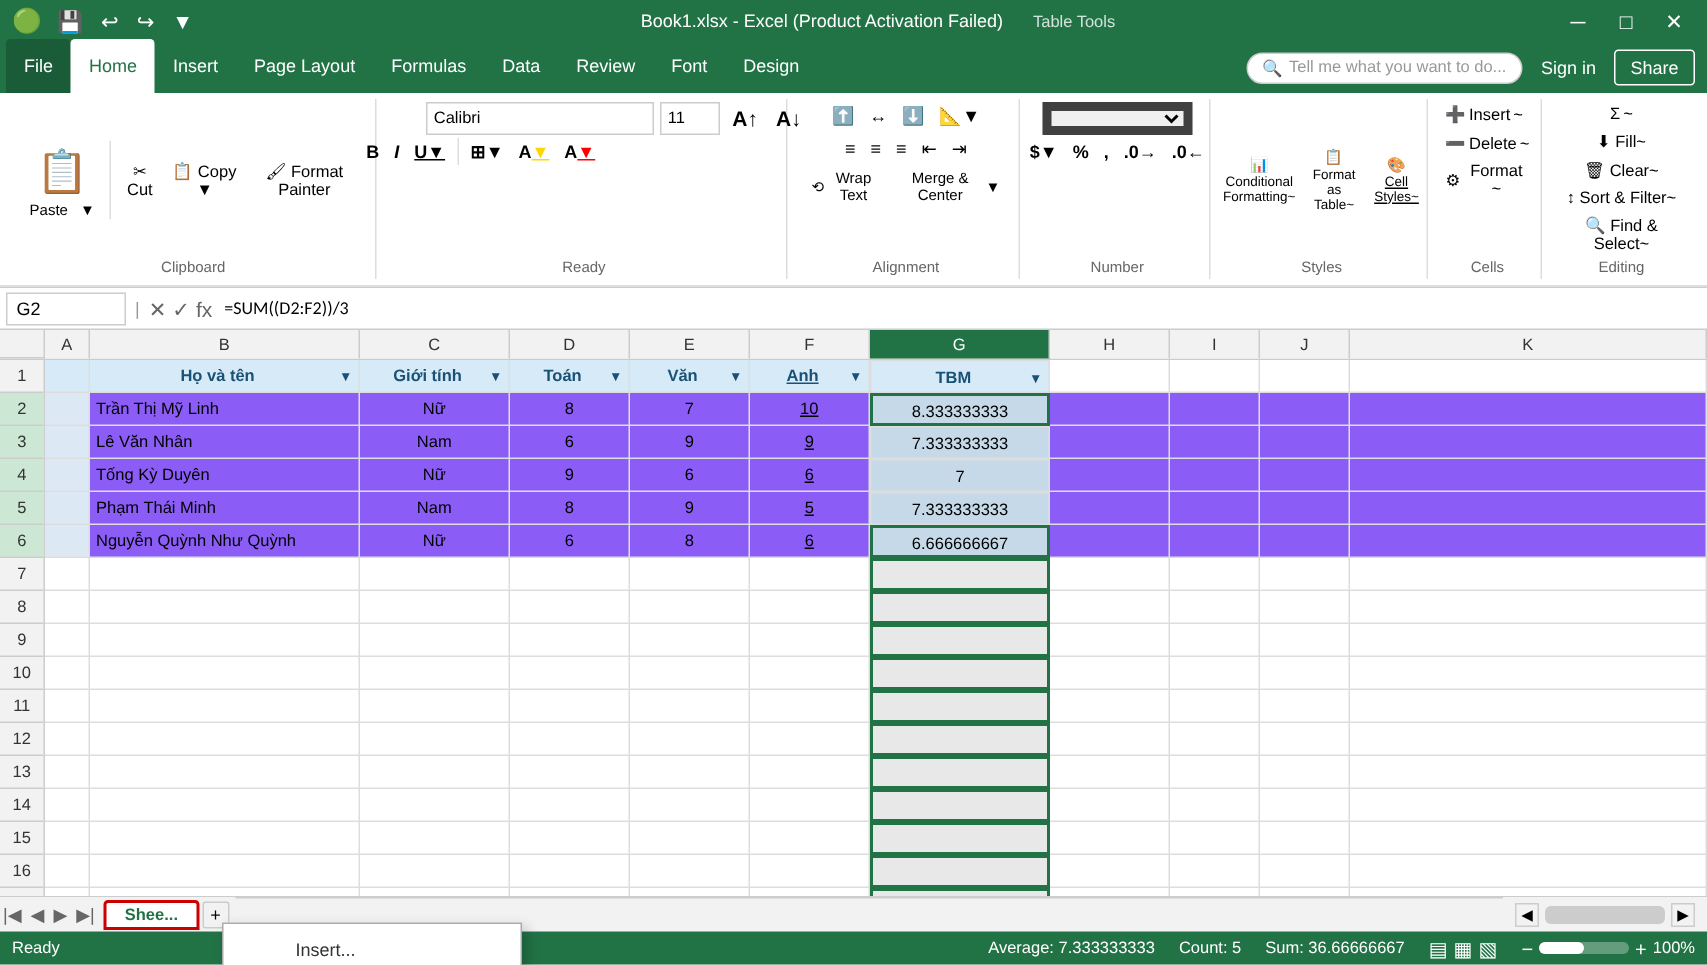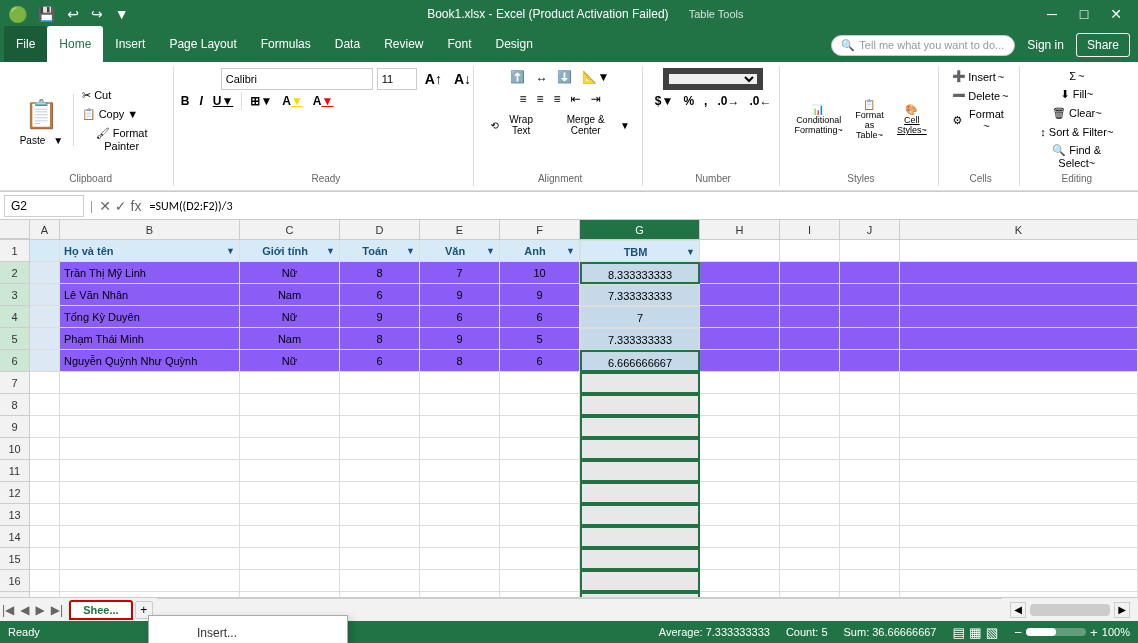--- a/index.html
+++ b/index.html
@@ -68,27 +68,27 @@
     .row-num-cell { width: 30px; min-width: 30px; background: #f2f2f2; border-right: 1px solid #ccc; border-bottom: 1px solid #ccc; }
     .col-header { flex: 1; background: #f2f2f2; border-right: 1px solid #ccc; text-align: center; font-size: 11px; color: #333; line-height: 20px; }
     .col-header.selected { background: #217346; color: #fff; }
     .row-nums { width: 30px; min-width: 30px; background: #f2f2f2; border-right: 1px solid #ccc; }
     .row-num { height: 22px; border-bottom: 1px solid #ccc; text-align: center; font-size: 11px; color: #333; line-height: 22px; }
     .grid { flex: 1; overflow: hidden; }
     .grid-row { display: flex; height: 22px; }
     .cell { flex: 1; border-right: 1px solid #ddd; border-bottom: 1px solid #ddd; font-size: 11px; padding: 0 4px; line-height: 22px; white-space: nowrap; overflow: hidden; }
     .cell.selected-range { background: #cce8d4; }
     .cell.active-cell { background: #fff; border: 2px solid #217346; }
-    .cell.header-cell { font-weight: bold; color: #1a5276; background: #d6eaf8; }
+    .cell.header-cell { font-weight: bold; color: #1a5276; text-align: center; background: #d6eaf8; }
     .cell.center { text-align: center; }
     .cell.col-b { width: 180px; min-width: 180px; flex: none; }
     .cell.col-c { width: 100px; min-width: 100px; flex: none; }
     .cell.col-d { width: 80px; min-width: 80px; flex: none; }
     .cell.col-e { width: 80px; min-width: 80px; flex: none; }
-    .cell.col-f { width: 80px; min-width: 80px; flex: none; }
+    .cell.col-f { width: 80px; min-width: 80px; flex: none; text-decoration: underline; }
     .cell.col-g { width: 120px; min-width: 120px; flex: none; border: 2px solid #217346; }
     .cell.col-h { width: 80px; min-width: 80px; flex: none; }
     .cell.col-i { width: 60px; min-width: 60px; flex: none; }
     .cell.col-j { width: 60px; min-width: 60px; flex: none; }
     .cell.col-k { flex: 1; }
 
     
     .grid-row.highlighted .cell { background: #8b5cf6; }
     .grid-row.highlighted .cell.active-cell { background: #fff; }
     .grid-row.highlighted .cell.col-g { background: #c5d9e8; }
@@ -170,21 +170,21 @@
 
     <div class="ribbon-group">
       <div class="ribbon-group-content" style="flex-direction:row; gap:4px;">
         <div style="display:flex; flex-direction:column; align-items:center; border-right:1px solid #ddd; padding-right:6px;">
           <button class="ribbon-btn" style="font-size:28px; padding:4px 8px;">📋</button>
           <div style="display:flex; gap:8px;">
             <span style="font-size:10px;">Paste</span>
             <span style="font-size:10px;">▼</span>
           </div>
         </div>
-        <div style="display:flex; flex-direction:column; gap:2px; padding-top:2px;">
+        <div style="display:flex; flex-direction:row; gap:2px; padding-top:2px;">
           <button class="ribbon-btn-small">✂ Cut</button>
           <button class="ribbon-btn-small">📋 Copy ▼</button>
           <button class="ribbon-btn-small">🖌 Format Painter</button>
         </div>
       </div>
       <div class="ribbon-group-label">Clipboard</div>
     </div>
 
     <div class="ribbon-group">
       <div class="ribbon-group-content font-group-content">

